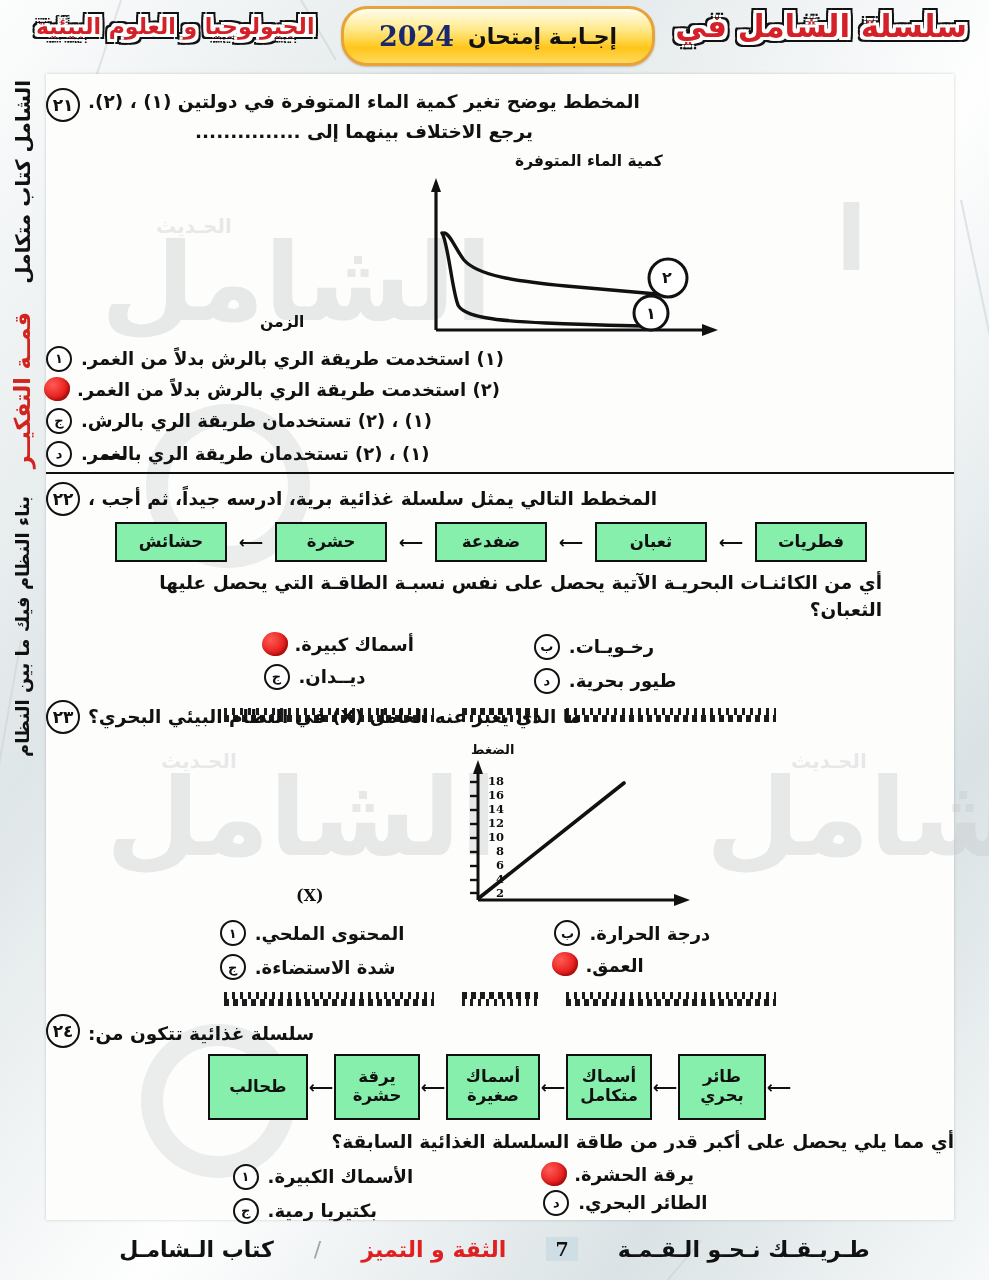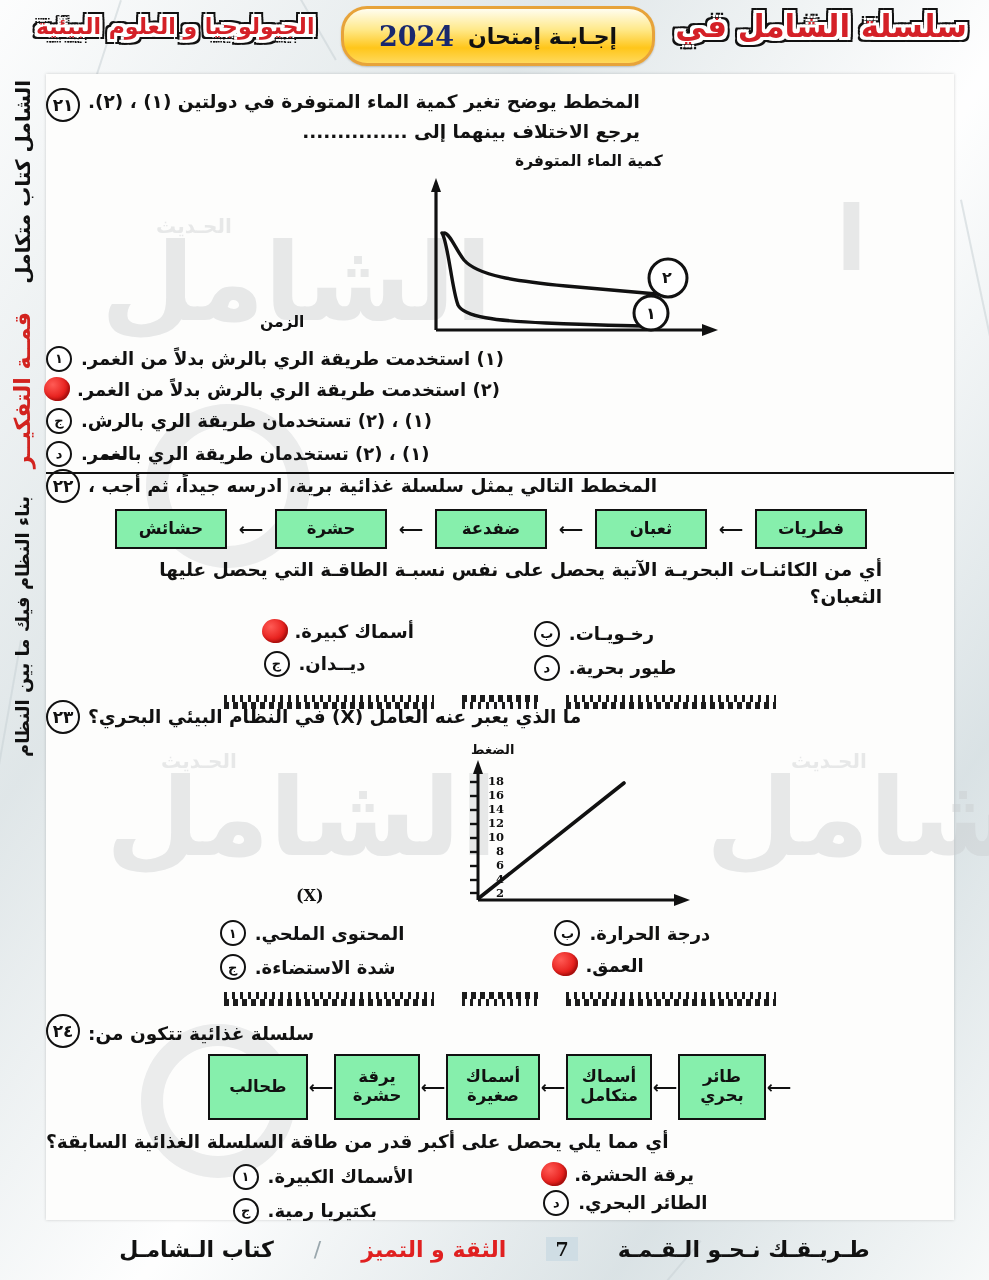--- a/index.html
+++ b/index.html
@@ -173,21 +173,21 @@
   <div class="wm wm-big" style="left:660px;top:690px;">الشامل</div>
   <div class="wm wm-small" style="left:745px;top:675px;">الحـديث</div>
   <div class="wm-ring" style="left:95px;top:950px;width:110px;height:110px;"></div>
   <div class="wm wm-big" style="left:790px;top:120px;font-size:90px;">ا</div>
 
   <div class="q" style="top:14px;">
     <div class="qhead" style="padding-right:262px;">
       <div class="qnum">٢١</div>
       <div style="max-width:560px;">
         <div class="qtext">المخطط يوضح تغير كمية الماء المتوفرة في دولتين (١) ، (٢).</div>
-        <div class="qtext2" style="text-align:right;margin-top:2px;">يرجع الاختلاف بينهما إلى ...............</div>
+        <div class="qtext2" style="text-align:center;margin-top:2px;">يرجع الاختلاف بينهما إلى ...............</div>
       </div>
     </div>
 
     <div style="position:relative;height:190px;margin-top:4px;">
       <svg width="908" height="190" viewBox="0 0 908 190">
 
         <line x1="390" y1="180" x2="390" y2="38" stroke="#111" stroke-width="3.2"></line>
         <polygon points="390,28 385,42 395,42" fill="#111"></polygon>
 
         <line x1="390" y1="180" x2="660" y2="180" stroke="#111" stroke-width="3.2"></line>
@@ -223,21 +223,21 @@
       <div class="opt">
         <div class="bullet">د</div>
         <div class="optlabel">(١) ، (٢) تستخدمان طريقة الري بالغمر.</div>
       </div>
     </div>
   </div>
 
   <div style="position:absolute;left:0;top:398px;width:908px;height:2px;background:#111;"></div>
   <div style="position:absolute;left:56px;top:382px;width:24px;height:3px;background:#111;"></div>
 
-  <div class="q" style="top:395px;">
+  <div class="q" style="top:408px;">
     <div class="qhead" style="padding-right:70px;">
       <div class="qnum">٢٢</div>
       <div class="qtext" style="padding-top:3px;">المخطط التالي يمثل سلسلة غذائية برية، ادرسه جيداً، ثم أجب ،</div>
     </div>
 
     <div class="chain" style="margin-top:6px;padding-right:18px;">
       <div class="cbox" style="width:96px;height:30px;">حشائش</div>
       <div class="arrowL" style="width:48px;">⟵</div>
       <div class="cbox" style="width:96px;height:30px;">حشرة</div>
       <div class="arrowL" style="width:48px;">⟵</div>
@@ -385,21 +385,21 @@
       <div class="cbox" style="width:70px;height:56px;">يرقة حشرة</div>
       <div class="arrowL" style="width:26px;">⟵</div>
       <div class="cbox" style="width:78px;height:56px;">أسماك صغيرة</div>
       <div class="arrowL" style="width:26px;">⟵</div>
       <div class="cbox" style="width:70px;height:56px;">أسماك متكامل</div>
       <div class="arrowL" style="width:26px;">⟵</div>
       <div class="cbox" style="width:72px;height:56px;">طائر بحري</div>
       <div class="arrowL" style="width:26px;">⟵</div>
     </div>
 
-    <div class="qtext" style="margin-top:8px;text-align:left;">أي مما يلي يحصل على أكبر قدر من طاقة السلسلة الغذائية السابقة؟</div>
+    <div class="qtext" style="margin-top:8px;text-align:right;">أي مما يلي يحصل على أكبر قدر من طاقة السلسلة الغذائية السابقة؟</div>
 
     <div style="display:flex;flex-direction:row-reverse;justify-content:center;gap:130px;margin-top:8px;padding-right:60px;">
       <div class="opts" style="gap:8px;">
         <div class="opt">
           <div class="bullet">١</div>
           <div class="optlabel">الأسماك الكبيرة.</div>
         </div>
         <div class="opt">
           <div class="bullet">ج</div>
           <div class="optlabel">بكتيريا رمية.</div>

